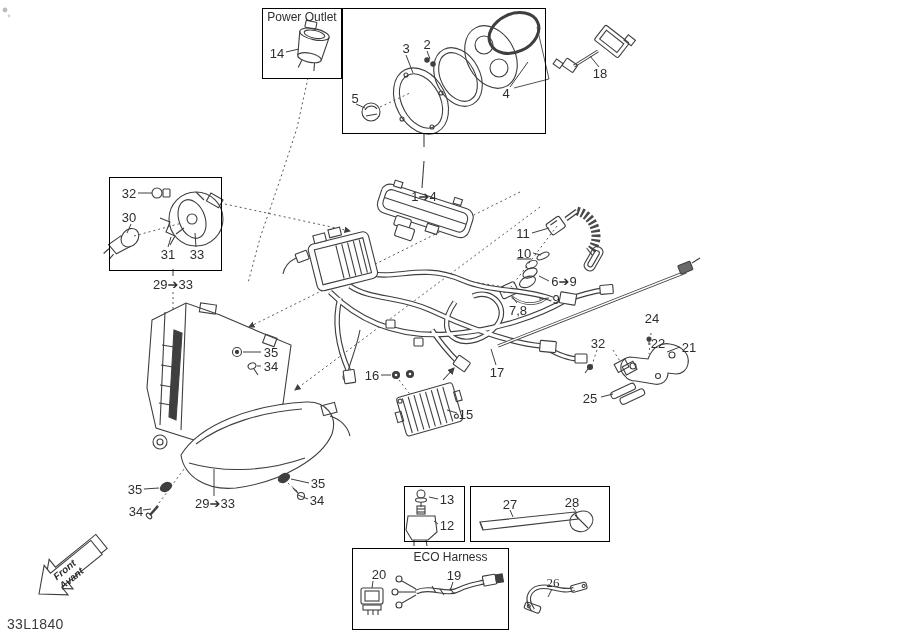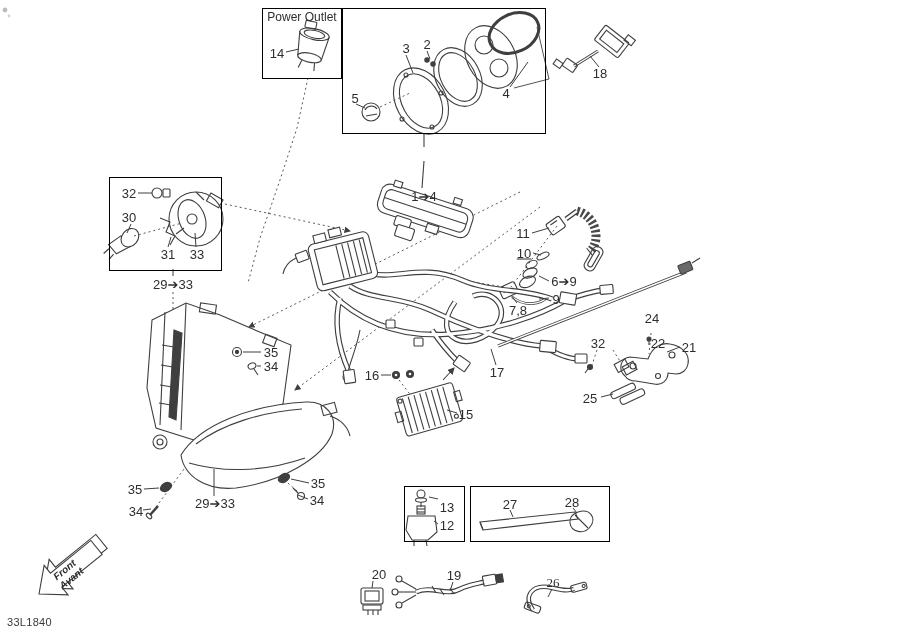--- a/index.html
+++ b/index.html
@@ -2,21 +2,21 @@
 <html><head>
 <meta charset="utf-8">
 <style>
   html,body{margin:0;padding:0;background:#fff;}
   #canvas{position:relative;width:900px;height:636px;background:#ffffff;overflow:hidden;
           font-family:"Liberation Sans", sans-serif;}
   #art{position:absolute;left:0;top:0;}
   .box{position:absolute;border:1px solid #000000;}
   .box-title{position:absolute;width:100%;top:2px;text-align:center;font-size:12px;color:#2e2e2e;line-height:13px;}
   .callout{position:absolute;transform:translate(-50%,-50%);font-size:13px;color:#2e2e2e;white-space:nowrap;}
-  .doc-code{position:absolute;left:7px;top:616px;font-size:11px;color:#3a3a3a;letter-spacing:.3px;}
+  .doc-code{position:absolute;left:7px;top:616px;font-size:14px;color:#3a3a3a;letter-spacing:.3px;}
   .front-arrow-label{position:absolute;left:68px;top:574px;transform:translate(-50%,-50%) rotate(-39deg);
      font-size:10px;font-weight:bold;font-style:italic;color:#2e2e2e;text-align:center;line-height:11px;}
 </style>
 </head>
 <body>
 
 <div id="canvas">
 
 <svg id="art" width="900" height="636" viewBox="0 0 900 636">
   <defs>
@@ -428,20 +428,23 @@
   </g>
 </svg>
 
   <div class="box" style="left:262px;top:8px;width:78px;height:69px;">
     <div class="box-title">Power Outlet</div>
   </div>
   <div class="box" style="left:342px;top:8px;width:202px;height:124px;"></div>
   <div class="box" style="left:109px;top:177px;width:111px;height:92px;"></div>
   <div class="box" style="left:404px;top:486px;width:59px;height:54px;"></div>
   <div class="box" style="left:470px;top:486px;width:138px;height:54px;"></div>
+  <div class="box" style="left:352px;top:548px;width:155px;height:80px;">
+    <div class="box-title" style="text-align:center;padding-left:40px;width:115px;">ECO Harness</div>
+  </div>
 
   <div class="callout" style="left:277px;top:53px;">14</div>
   <div class="callout" style="left:406px;top:48px;">3</div>
   <div class="callout" style="left:427px;top:44px;">2</div>
   <div class="callout" style="left:506px;top:93px;">4</div>
   <div class="callout" style="left:355px;top:98px;">5</div>
   <div class="callout" style="left:424px;top:154px;margin-top:42px;">1➔4</div>
   <div class="callout" style="left:600px;top:73px;">18</div>
   <div class="callout" style="left:129px;top:193px;">32</div>
   <div class="callout" style="left:129px;top:217px;">30</div>
@@ -461,21 +464,21 @@
   <div class="callout" style="left:652px;top:318px;">24</div>
   <div class="callout" style="left:689px;top:347px;">21</div>
   <div class="callout" style="left:590px;top:398px;">25</div>
   <div class="callout" style="left:271px;top:352px;">35</div>
   <div class="callout" style="left:271px;top:366px;">34</div>
   <div class="callout" style="left:135px;top:489px;">35</div>
   <div class="callout" style="left:136px;top:511px;">34</div>
   <div class="callout" style="left:215px;top:503px;">29➔33</div>
   <div class="callout" style="left:318px;top:483px;">35</div>
   <div class="callout" style="left:317px;top:500px;">34</div>
-  <div class="callout" style="left:447px;top:499px;margin-top:8px;">13</div>
+  <div class="callout" style="left:447px;top:499px;">13</div>
   <div class="callout" style="left:447px;top:525px;">12</div>
   <div class="callout" style="left:510px;top:504px;">27</div>
   <div class="callout" style="left:572px;top:502px;">28</div>
   <div class="callout" style="left:379px;top:574px;">20</div>
   <div class="callout" style="left:454px;top:575px;">19</div>
   <div class="callout" style="left:553px;top:583px;font-family:Liberation Serif, serif;">26</div>
 
   <div class="front-arrow-label">
     <div>Front</div>
     <div>Avant</div>

